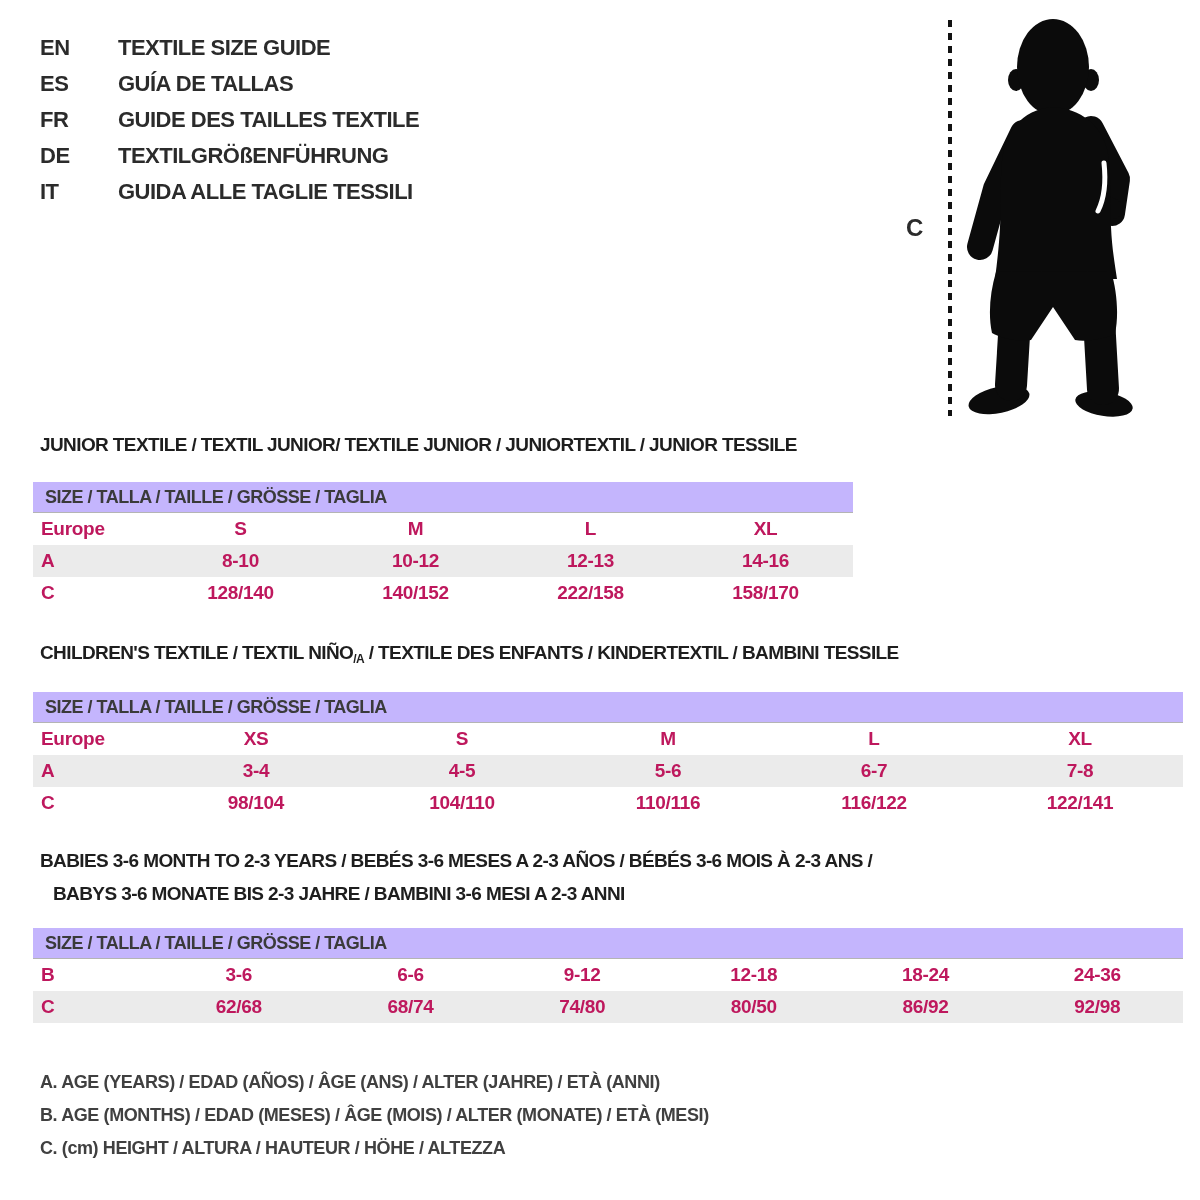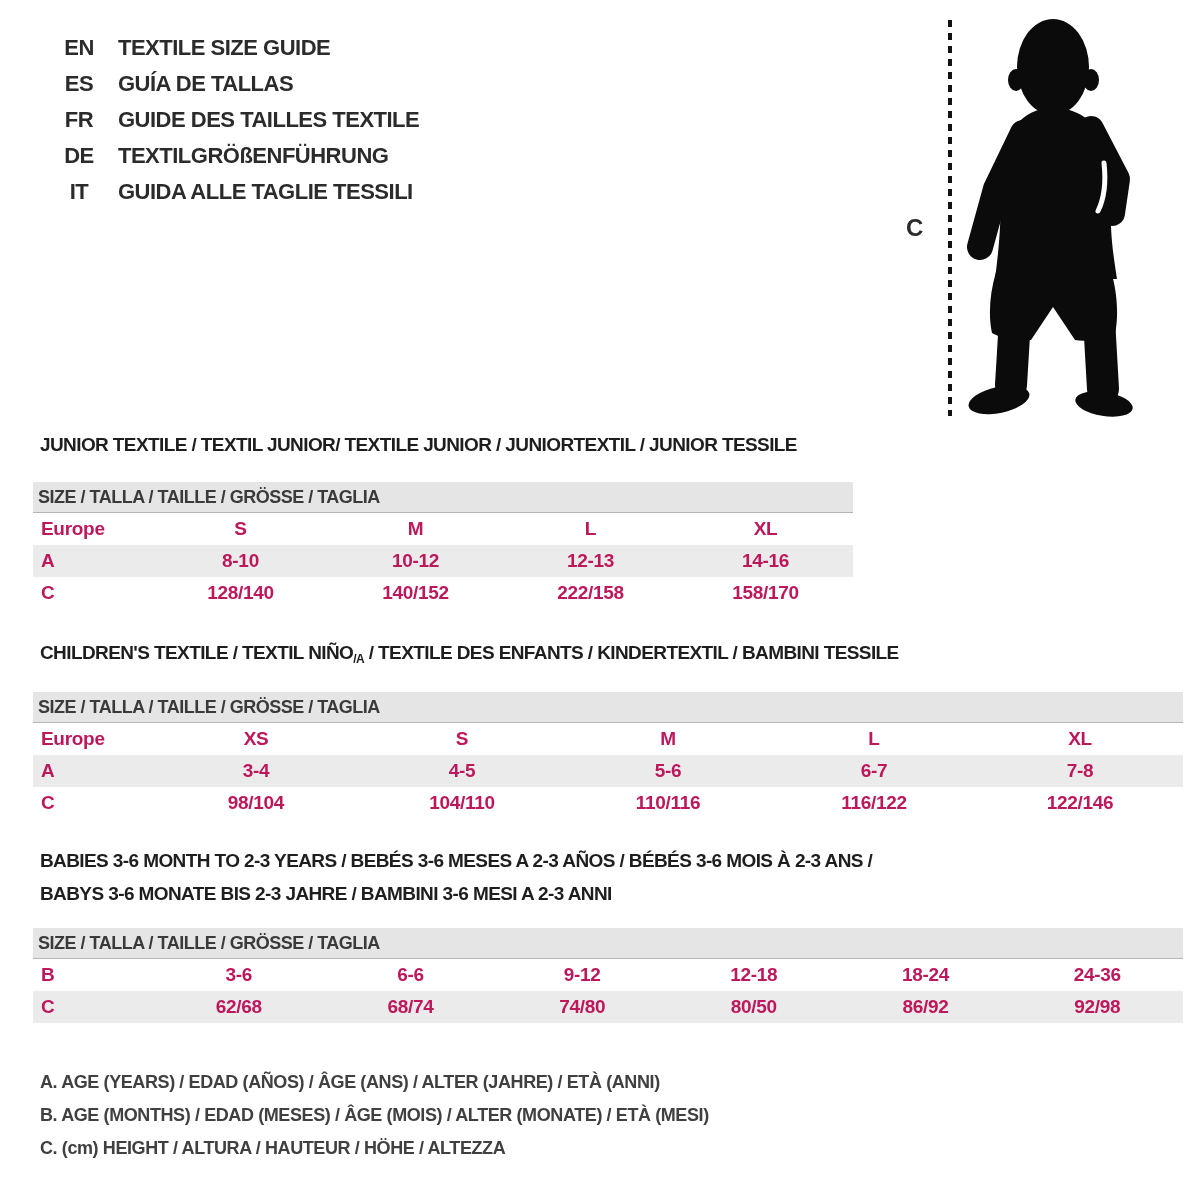--- a/index.html
+++ b/index.html
@@ -4,41 +4,41 @@
 <style>
   html,body{margin:0;padding:0;}
   body{
     width:1200px;height:1200px;position:relative;background:#ffffff;
     font-family:"Liberation Sans", sans-serif;color:#2b2b2b;overflow:hidden;
   }
   .abs{position:absolute;}
 
   
   .lang-list{left:40px;top:30px;}
-  .lang-row{display:flex;height:36px;line-height:36px;text-align:center;}
+  .lang-row{display:flex;height:36px;line-height:36px;}
   .lang-code{width:78px;font-weight:bold;font-size:22px;letter-spacing:-0.5px;}
   .lang-title{font-weight:bold;font-size:22px;letter-spacing:-0.5px;white-space:nowrap;}
 
   
   .dash-line{
     left:948px;top:20px;width:4px;height:396px;
     background:repeating-linear-gradient(to bottom,#121212 0 7px,transparent 7px 13px);
   }
   .height-label{left:906px;top:214px;font-weight:bold;font-size:24px;}
   .figure-wrap{left:963px;top:16px;width:180px;height:402px;}
 
   
   .sec-title{font-weight:bold;font-size:19px;letter-spacing:-0.6px;white-space:nowrap;color:#1e1e1e;}
   .sub-a{font-size:12px;vertical-align:-4px;font-weight:bold;}
 
   
   .tsize{position:absolute;}
   .size-band{
-    background:#e5e5e5;color:#3a3a3a;font-weight:bold;font-size:18px;
-    height:30px;line-height:30px;padding-left:5px;letter-spacing:-0.5px;
+    background:#c4b5fd;color:#3a3a3a;font-weight:bold;font-size:18px;
+    height:30px;line-height:30px;padding-left:12px;letter-spacing:-0.5px;
     border-bottom:1px solid #b4b4b4;
   }
   .trow{display:flex;height:32px;line-height:32px;font-size:19px;font-weight:bold;
         color:#be185d;letter-spacing:-0.3px;}
   .trow.shaded{background:#ebebeb;}
   .tlabel{width:112px;padding-left:8px;flex:0 0 auto;}
   .tcell{flex:1;text-align:center;}
 
   
   .legend{left:40px;top:1066px;}
@@ -144,26 +144,26 @@
     <span class="tcell">5-6</span>
     <span class="tcell">6-7</span>
     <span class="tcell">7-8</span>
   </div>
   <div class="trow">
     <span class="tlabel">C</span>
     <span class="tcell">98/104</span>
     <span class="tcell">104/110</span>
     <span class="tcell">110/116</span>
     <span class="tcell">116/122</span>
-    <span class="tcell">122/146</span>
+    <span class="tcell">122/141</span>
   </div>
 </div>
 
 <div class="abs sec-title" style="left:40px;top:850px;">BABIES 3-6 MONTH TO 2-3 YEARS / BEBÉS 3-6 MESES A 2-3 AÑOS / BÉBÉS 3-6 MOIS À 2-3 ANS /</div>
-<div class="abs sec-title" style="left:40px;top:883px;text-align:center;">BABYS 3-6 MONATE BIS 2-3 JAHRE / BAMBINI 3-6 MESI A 2-3 ANNI</div>
+<div class="abs sec-title" style="left:53px;top:883px;text-align:center;">BABYS 3-6 MONATE BIS 2-3 JAHRE / BAMBINI 3-6 MESI A 2-3 ANNI</div>
 <div class="tsize" style="left:33px;top:928px;width:1150px;">
   <div class="size-band">SIZE / TALLA / TAILLE / GRÖSSE / TAGLIA</div>
   <div class="trow">
     <span class="tlabel">B</span>
     <span class="tcell">3-6</span>
     <span class="tcell">6-6</span>
     <span class="tcell">9-12</span>
     <span class="tcell">12-18</span>
     <span class="tcell">18-24</span>
     <span class="tcell">24-36</span>

